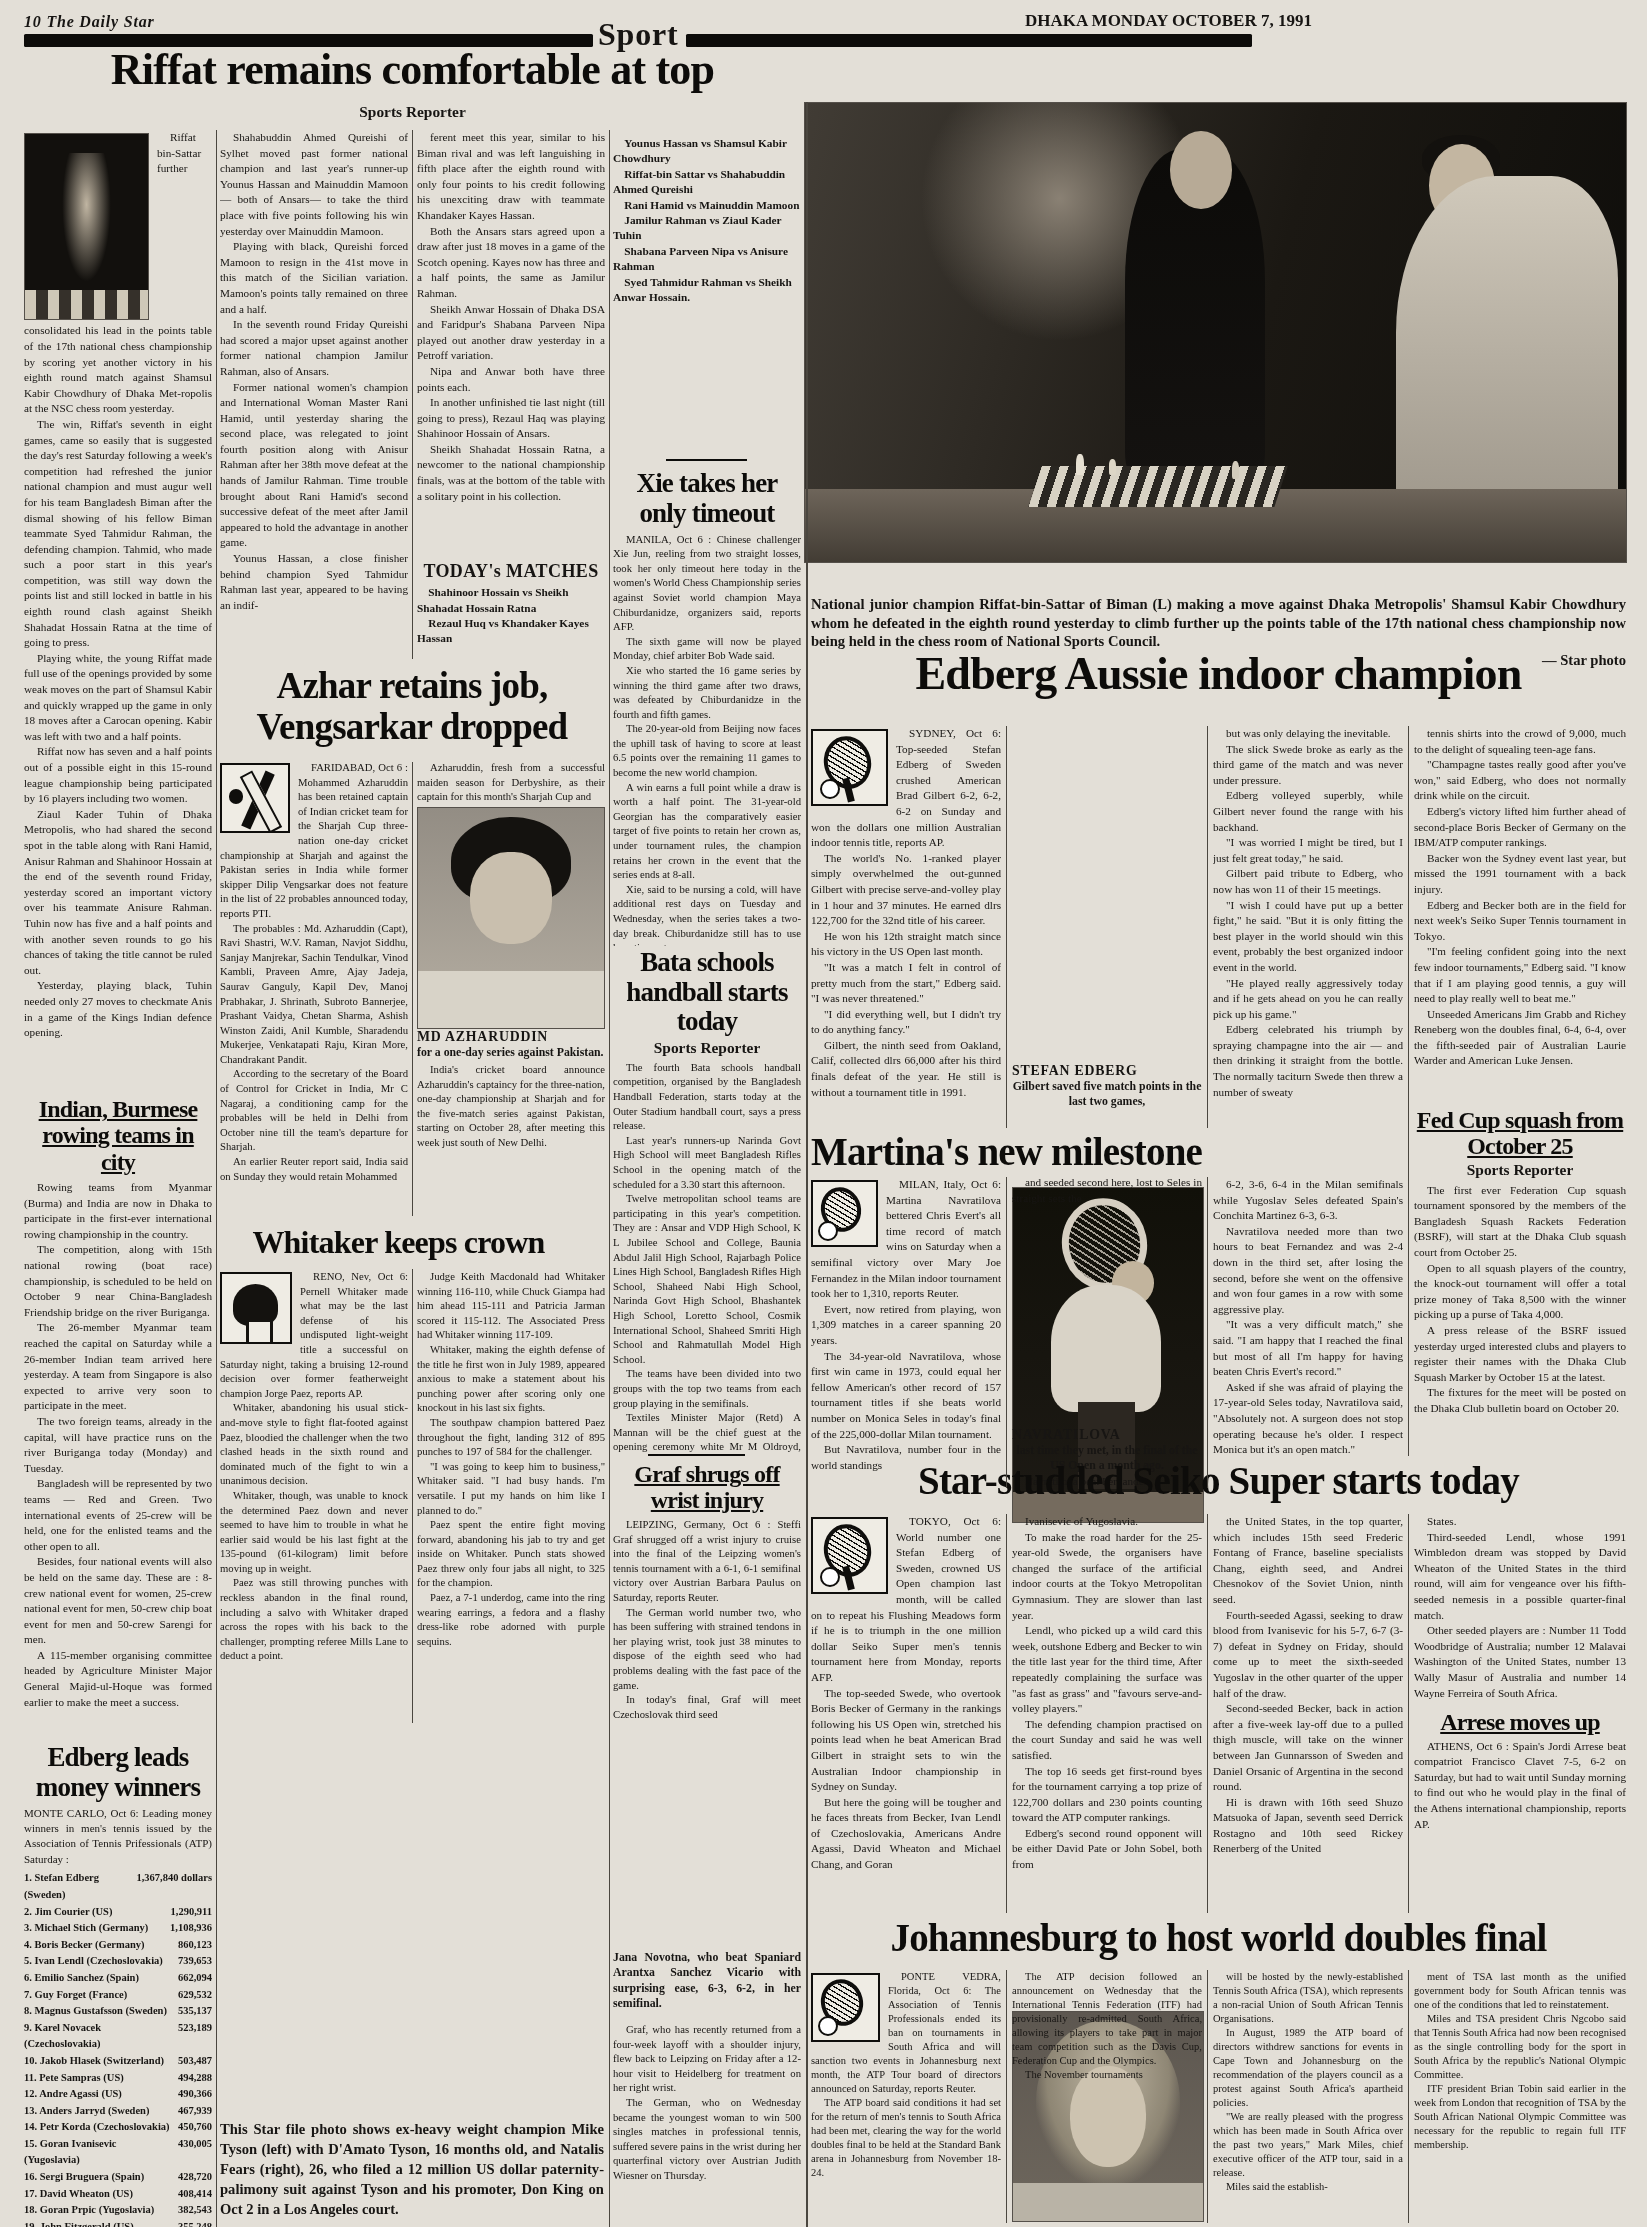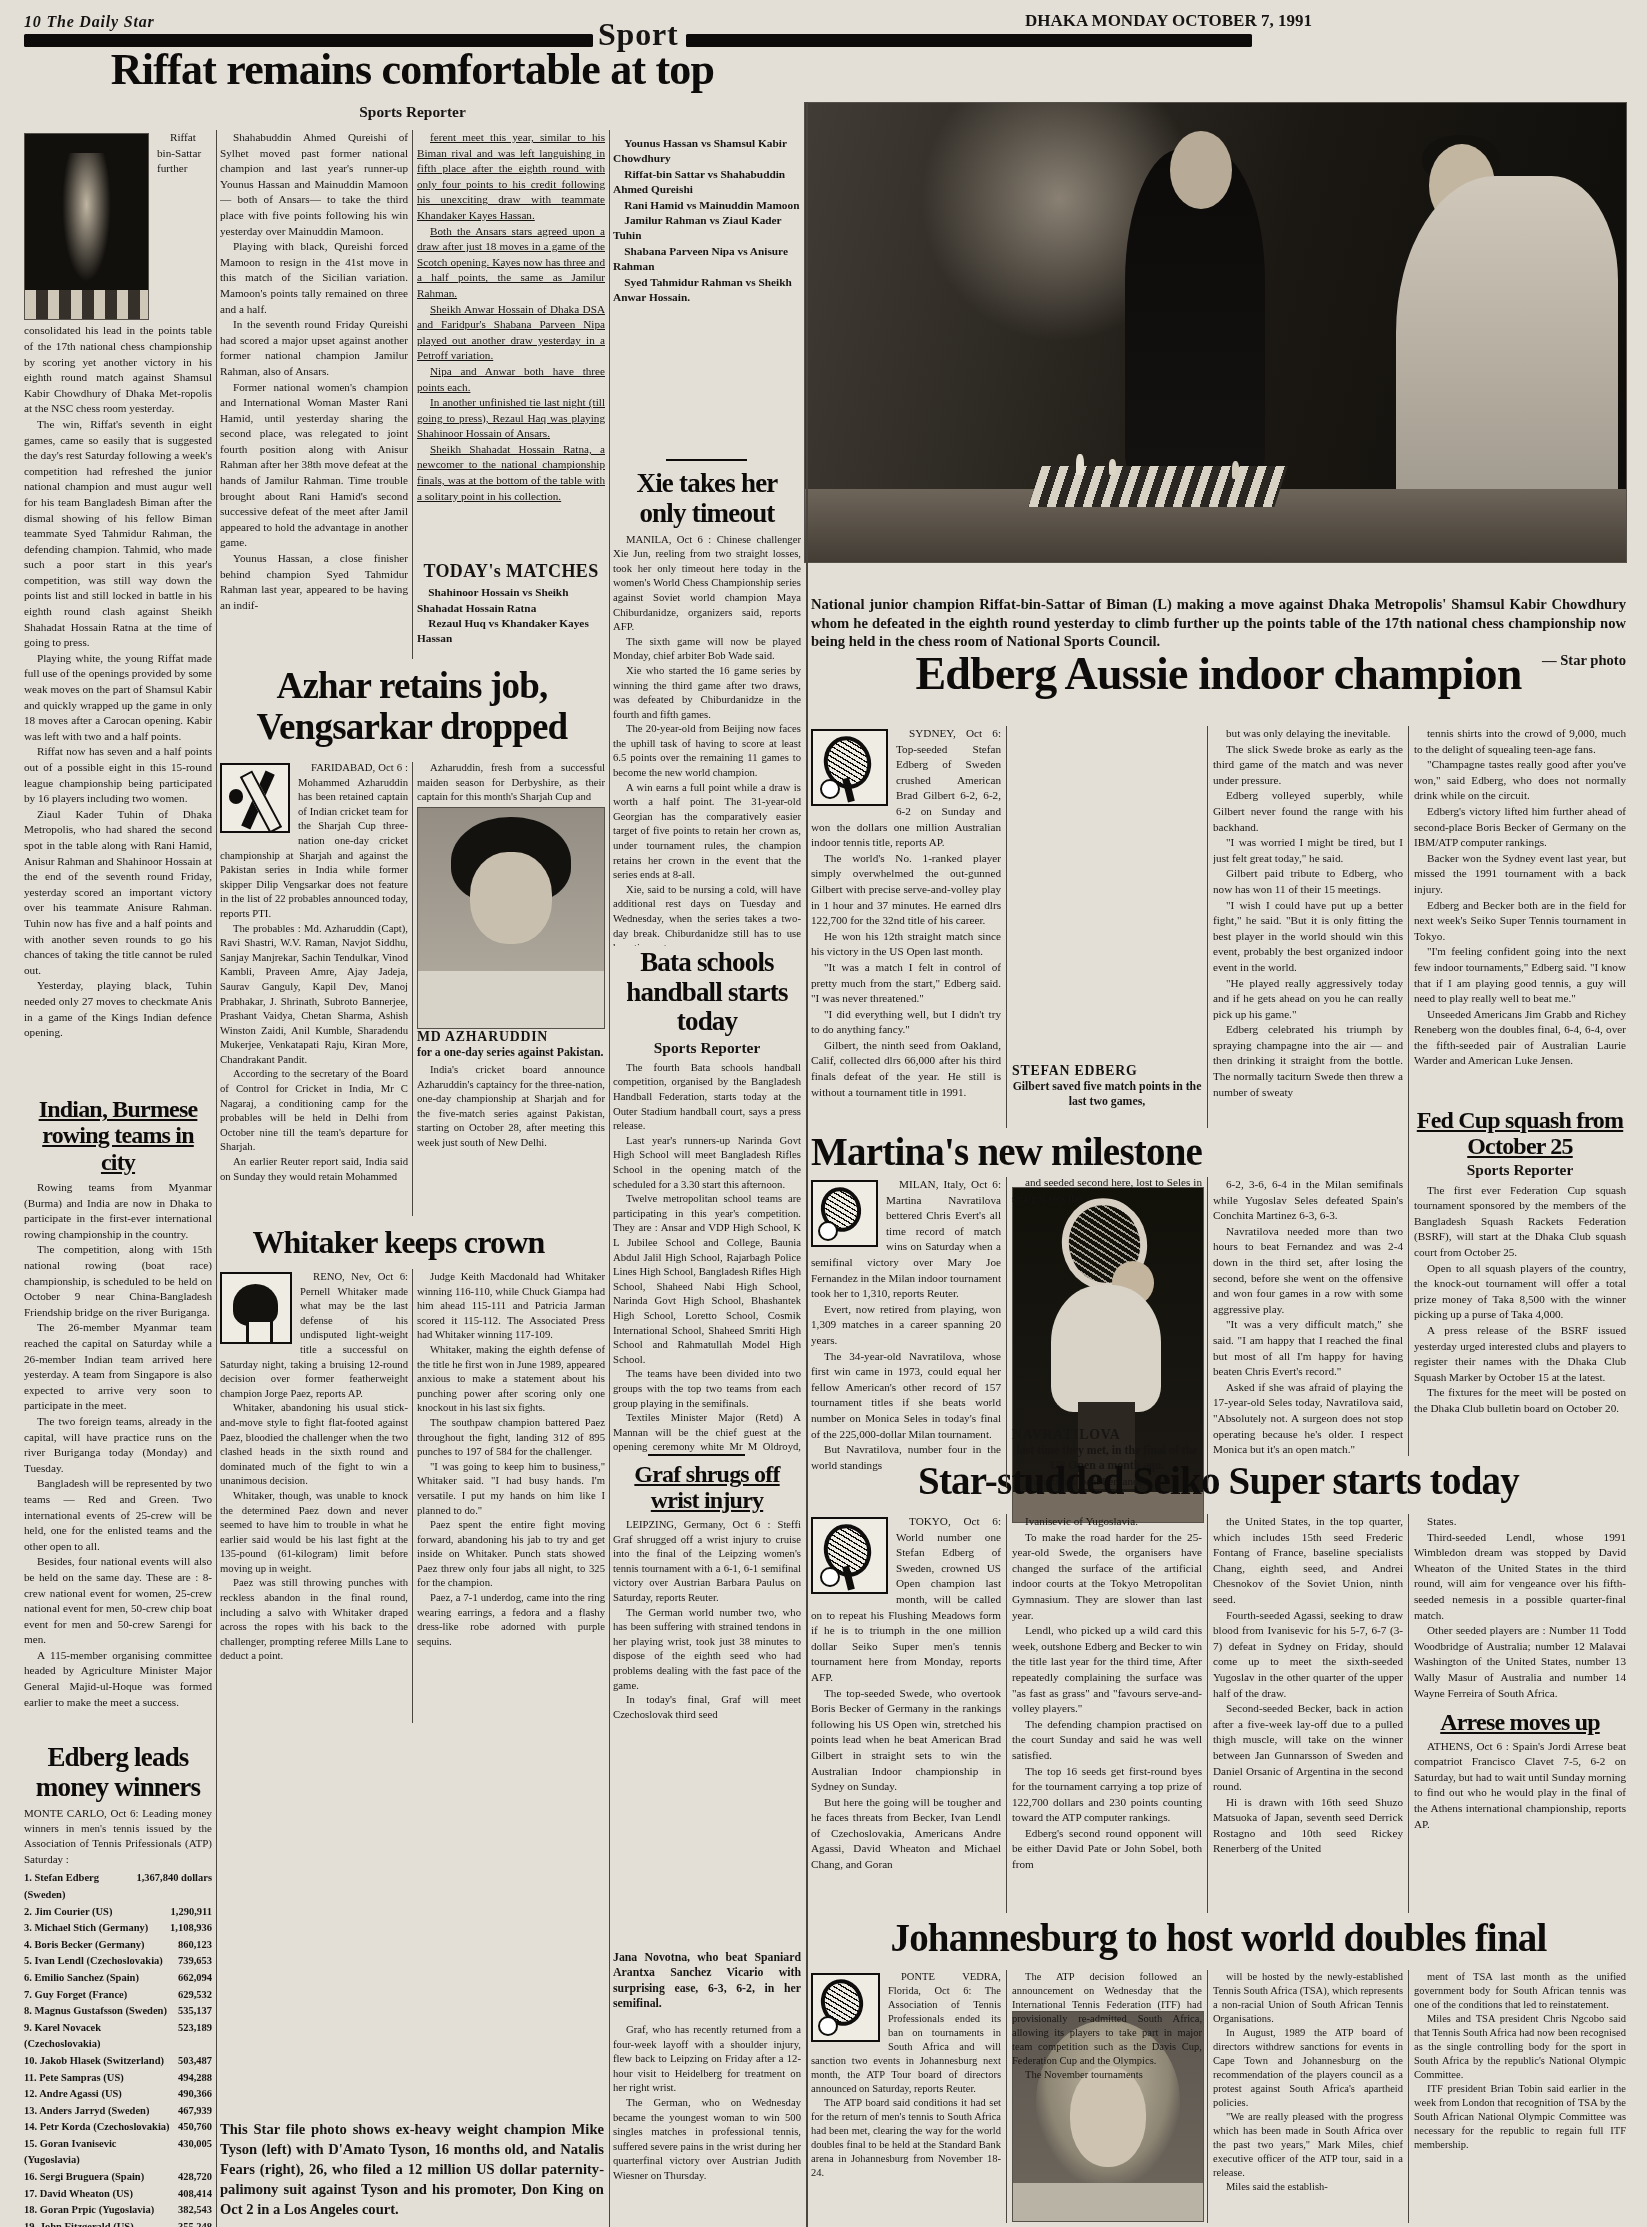--- a/index.html
+++ b/index.html
@@ -111,21 +111,21 @@
     <p>Ziaul Kader Tuhin of Dhaka Metropolis, who had shared the second spot in the table along with Rani Hamid, Anisur Rahman and Shahinoor Hossain at the end of the seventh round Friday, yesterday scored an important victory over his teammate Anisure Rahman. Tuhin now has five and a half points and with another seven rounds to go his chances of taking the title cannot be ruled out.</p>
     <p>Yesterday, playing black, Tuhin needed only 27 moves to checkmate Anis in a game of the Kings Indian defence opening.</p>
   </div>
 <div class="abs clip art" style="left:220px;top:130px;width:188px;height:529px;">
     <p>Shahabuddin Ahmed Qureishi of Sylhet moved past former national champion and last year's runner-up Younus Hassan and Mainuddin Mamoon— both of Ansars— to take the third place with five points following his win yesterday over Mainuddin Mamoon.</p>
     <p>Playing with black, Qureishi forced Mamoon to resign in the 41st move in this match of the Sicilian variation. Mamoon's points tally remained on three and a half.</p>
     <p>In the seventh round Friday Qureishi had scored a major upset against another former national champion Jamilur Rahman, also of Ansars.</p>
     <p>Former national women's champion and International Woman Master Rani Hamid, until yesterday sharing the second place, was relegated to joint fourth position along with Anisur Rahman after her 38th move defeat at the hands of Jamilur Rahman. Time trouble brought about Rani Hamid's second successive defeat of the meet after Jamil appeared to hold the advantage in another game.</p>
     <p>Younus Hassan, a close finisher behind champion Syed Tahmidur Rahman last year, appeared to be having an indif-</p>
   </div>
-<div class="abs clip art" style="left:417px;top:130px;width:188px;height:428px;text-decoration:underline;">
+<div class="abs clip art" style="left:417px;top:130px;width:188px;height:428px;">
     <p>ferent meet this year, similar to his Biman rival and was left languishing in fifth place after the eighth round with only four points to his credit following his unexciting draw with teammate Khandaker Kayes Hassan.</p>
     <p>Both the Ansars stars agreed upon a draw after just 18 moves in a game of the Scotch opening. Kayes now has three and a half points, the same as Jamilur Rahman.</p>
     <p>Sheikh Anwar Hossain of Dhaka DSA and Faridpur's Shabana Parveen Nipa played out another draw yesterday in a Petroff variation.</p>
     <p>Nipa and Anwar both have three points each.</p>
     <p>In another unfinished tie last night (till going to press), Rezaul Haq was playing Shahinoor Hossain of Ansars.</p>
     <p>Sheikh Shahadat Hossain Ratna, a newcomer to the national championship finals, was at the bottom of the table with a solitary point in his collection.</p>
   </div>
 
 <div class="abs clip" style="left:417px;top:561px;width:188px;height:96px;">
   <div class="mhead">TODAY's MATCHES</div>
@@ -475,21 +475,21 @@
       <span class="bx-glove"></span>
       <span class="bx-cuff"></span>
     </span>
 <p>RENO, Nev, Oct 6: Pernell Whitaker made what may be the last defense of his undisputed light-weight title a successful on Saturday night, taking a bruising 12-round decision over former featherweight champion Jorge Paez, reports AP.</p>
     <p>Whitaker, abandoning his usual stick-and-move style to fight flat-footed against Paez, bloodied the challenger when the two clashed heads in the sixth round and dominated much of the fight to win a unanimous decision.</p>
     <p>Whitaker, though, was unable to knock the determined Paez down and never seemed to have him to trouble in what he earlier said would be his last fight at the 135-pound (61-kilogram) limit before moving up in weight.</p>
     <p>Paez was still throwing punches with reckless abandon in the final round, including a salvo with Whitaker draped across the ropes with his back to the challenger, prompting referee Mills Lane to deduct a point.</p>
   </div>
 <div class="abs clip art tight" style="left:417px;top:1269px;width:188px;height:454px;">
     <p>Judge Keith Macdonald had Whitaker winning 116-110, while Chuck Giampa had him ahead 115-111 and Patricia Jarman scored it 115-112. The Associated Press had Whitaker winning 117-109.</p>
-    <p>Whitaker, making the eighth defense of the title he first won in June 1989, appeared anxious to make a statement about his punching power after scoring only one knockout in his last six fights.</p>
+    <p>Whitaker, making the eighth defense of the title he first won in July 1989, appeared anxious to make a statement about his punching power after scoring only one knockout in his last six fights.</p>
     <p>The southpaw champion battered Paez throughout the fight, landing 312 of 895 punches to 197 of 584 for the challenger.</p>
     <p>"I was going to keep him to business," Whitaker said. "I had busy hands. I'm versatile. I put my hands on him like I planned to do."</p>
     <p>Paez spent the entire fight moving forward, abandoning his jab to try and get inside on Whitaker. Punch stats showed Paez threw only four jabs all night, to 325 for the champion.</p>
     <p>Paez, a 7-1 underdog, came into the ring wearing earrings, a fedora and a flashy dress-like robe adorned with purple sequins.</p>
   </div>
 
 <div class="abs clip cap" style="left:220px;top:2119px;width:384px;height:105px;line-height:20px;">This Star file photo shows ex-heavy weight champion Mike Tyson (left) with D'Amato Tyson, 16 months old, and Natalis Fears (right), 26, who filed a 12 million US dollar paternity-palimony suit against Tyson and his promoter, Don King on Oct 2 in a Los Angeles court.</div>
 
 <div class="abs clip" style="left:613px;top:948px;width:188px;height:504px;">
   <div class="hl hl-med">Bata schools handball starts today</div>

